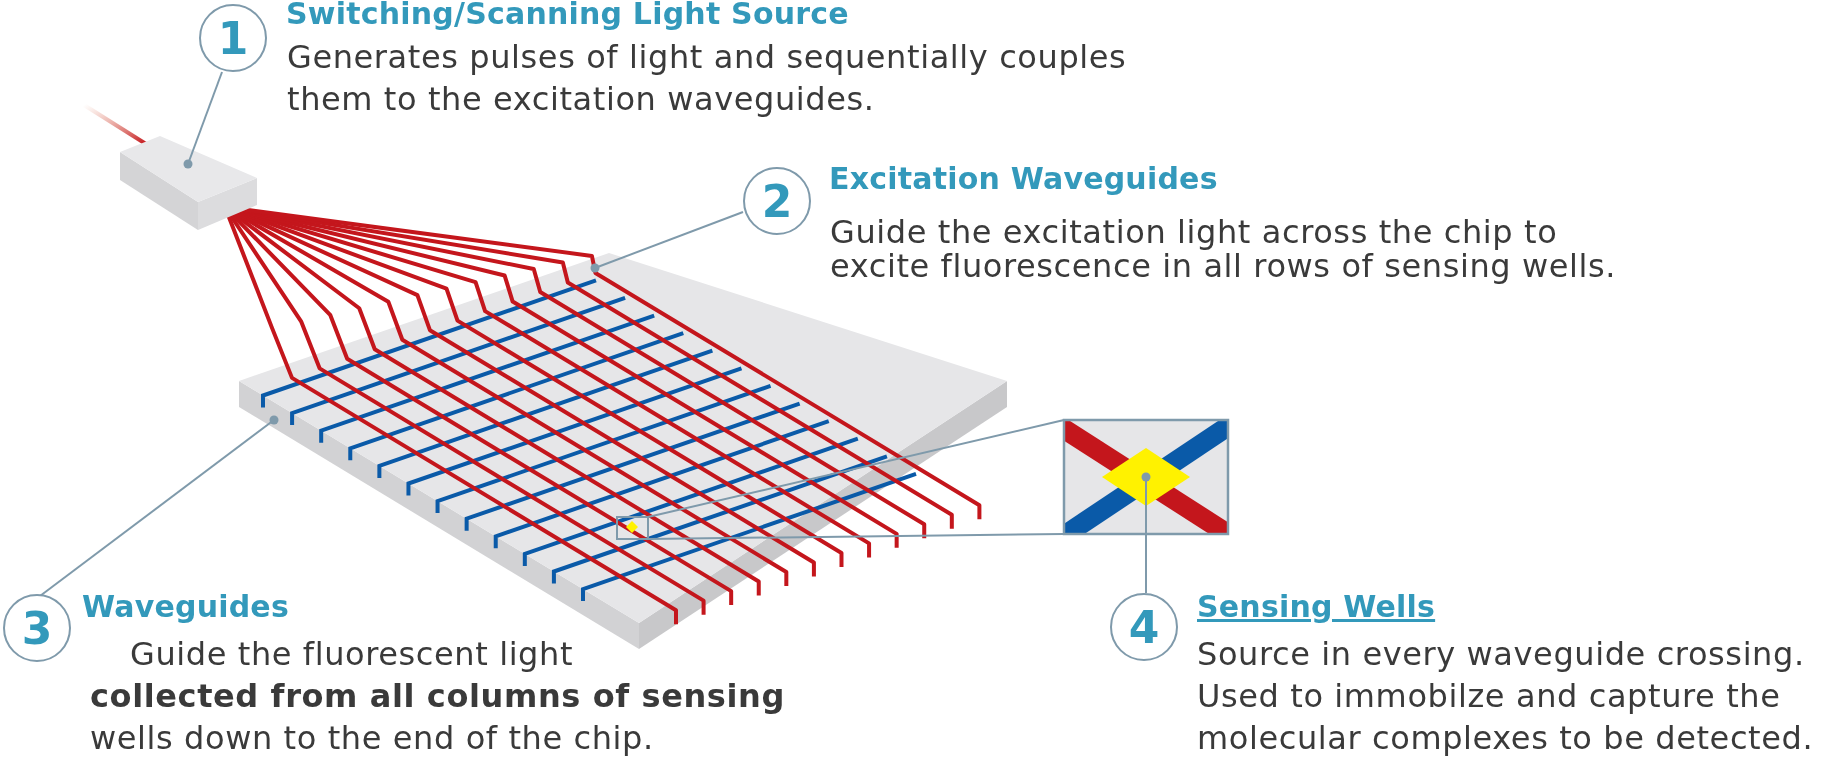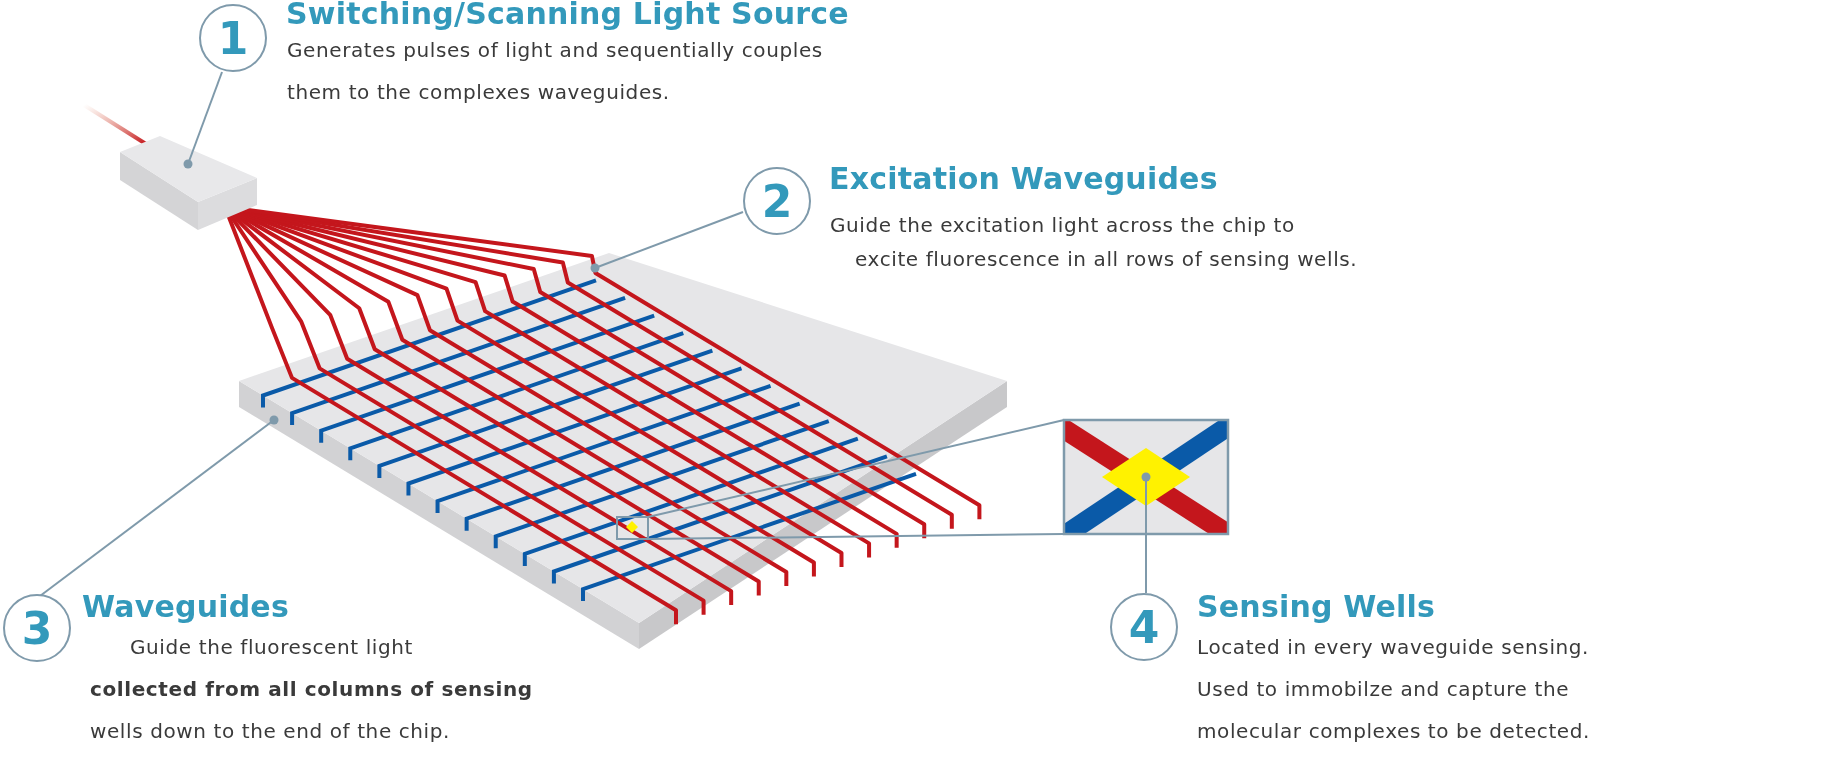--- a/index.html
+++ b/index.html
@@ -1,19 +1,19 @@
 <!DOCTYPE html>
 <html><head>
 <meta charset="utf-8">
 <style>
   html, body { margin: 0; padding: 0; background: #ffffff; }
   body { width: 1837px; height: 759px; position: relative; overflow: hidden; font-family: "Liberation Sans", "DejaVu Sans", sans-serif; }
   #stage { position: absolute; left: 0; top: 0; width: 1837px; height: 759px; }
   .c-title { position: absolute; font-family: "DejaVu Sans", sans-serif; font-weight: bold; color: #3399bb; font-size: 30px; white-space: nowrap; letter-spacing: 0.2px; }
-  .c-line { position: absolute; font-family: "DejaVu Sans", sans-serif; color: #3a3a3a; font-size: 20px; white-space: nowrap; letter-spacing: 0.6px; }
+  .c-line { position: absolute; font-family: "DejaVu Sans", sans-serif; color: #3a3a3a; font-size: 32px; white-space: nowrap; letter-spacing: 0.6px; }
   .num-circle { position: absolute; width: 68px; height: 68px; border: 2px solid #7f9aab; border-radius: 50%; box-sizing: border-box; display: flex; align-items: center; justify-content: center; color: #3399bb; font-family: "DejaVu Sans", sans-serif; font-weight: bold; font-size: 44px; background: #fff; }
 </style>
 </head>
 <body>
 
 <svg id="stage" width="1837" height="759" viewBox="0 0 1837 759" xmlns="http://www.w3.org/2000/svg">
   <defs>
     <linearGradient id="beamGrad" x1="0" y1="0" x2="1" y2="1">
       <stop offset="0" stop-color="#e08060" stop-opacity="0"></stop>
       <stop offset="1" stop-color="#c4161c" stop-opacity="1"></stop>
@@ -91,30 +91,30 @@
   <line x1="40" y1="596" x2="274" y2="420" stroke="#7f9aab" stroke-width="2"></line>
   <circle cx="274" cy="420" r="4.5" fill="#7f9aab"></circle>
 
   <line x1="1146" y1="477" x2="1146" y2="593" stroke="#7f9aab" stroke-width="2"></line>
   <circle cx="1146" cy="477" r="4.5" fill="#7f9aab"></circle>
 </svg>
 
 <div class="num-circle" style="left:199px; top:4px;">1</div>
 <div class="c-title" style="left:286px; top:-4px;">Switching/Scanning Light Source</div>
 <div class="c-line" style="left:287px; top:38px;">Generates pulses of light and sequentially couples</div>
-<div class="c-line" style="left:287px; top:80px;">them to the complexes waveguides.</div>
+<div class="c-line" style="left:287px; top:80px;">them to the excitation waveguides.</div>
 
 <div class="num-circle" style="left:743px; top:167px;">2</div>
 <div class="c-title" style="left:829px; top:161px;">Excitation Waveguides</div>
 <div class="c-line" style="left:830px; top:205px;margin-top:8px;">Guide the excitation light across the chip to</div>
-<div class="c-line" style="left:830px; top:247px;margin-left:25px;">excite fluorescence in all rows of sensing wells.</div>
+<div class="c-line" style="left:830px; top:247px;">excite fluorescence in all rows of sensing wells.</div>
 
 <div class="num-circle" style="left:3px; top:594px;">3</div>
 <div class="c-title" style="left:82px; top:589px;">Waveguides</div>
 <div class="c-line" style="left:90px; top:635px;margin-left:40px;">Guide the fluorescent light</div>
 <div class="c-line" style="left:90px; top:677px;font-weight:bold;">collected from all columns of sensing</div>
 <div class="c-line" style="left:90px; top:719px;">wells down to the end of the chip.</div>
 
 <div class="num-circle" style="left:1110px; top:593px;">4</div>
-<div class="c-title" style="left:1197px; top:589px;">Sensing Wells</div>
-<div class="c-line" style="left:1197px; top:635px;">Located in every waveguide sensing.</div>
+<div class="c-title" style="left:1197px; top:589px;text-decoration:underline;">Sensing Wells</div>
+<div class="c-line" style="left:1197px; top:635px;">Source in every waveguide crossing.</div>
 <div class="c-line" style="left:1197px; top:677px;">Used to immobilze and capture the</div>
 <div class="c-line" style="left:1197px; top:719px;">molecular complexes to be detected.</div>
 
 </body></html>

